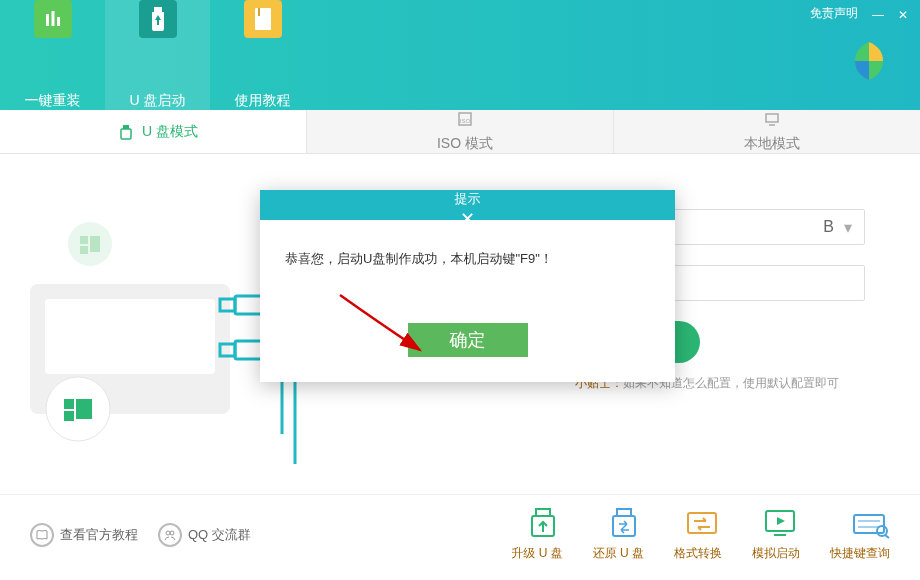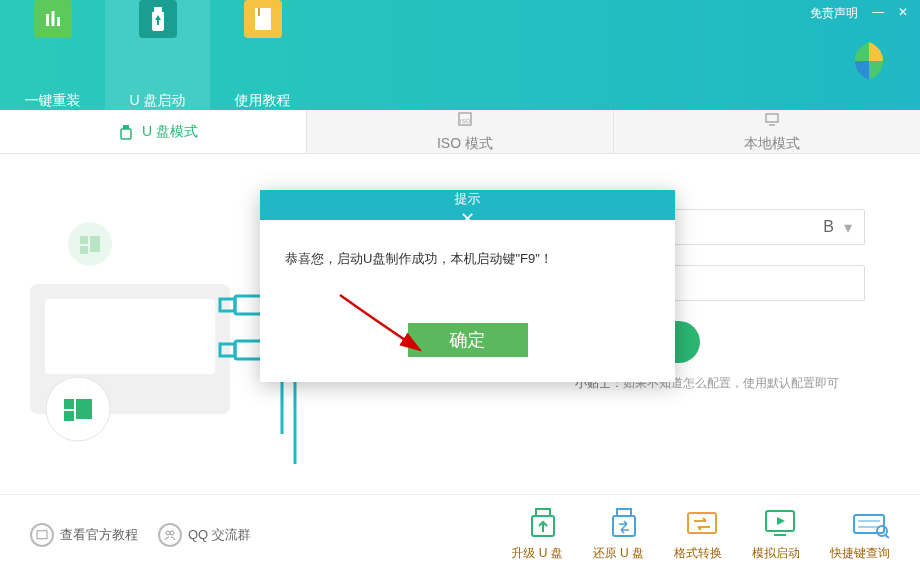--- a/index.html
+++ b/index.html
@@ -7,21 +7,21 @@
 
 .header { height: 110px; background: linear-gradient(90deg, #2bc9bb 0%, #1fb8c4 100%); display: flex; align-items: flex-start; padding: 0 15px 0 0; position: relative; }
 .nav { display: flex; height: 100%; }
 .nav-item { width: 105px; display: flex; flex-direction: column; align-items: center; justify-content: space-between; gap: 8px; color: #fff; cursor: pointer; }
 .nav-item.active { background: rgba(255,255,255,0.12); }
 .nav-icon { width: 38px; height: 38px; display: flex; align-items: center; justify-content: center; border-radius: 4px; }
 .nav-icon.green { background: #5cc959; }
 .nav-icon.teal { background: #1a9e92; }
 .nav-icon.yellow { background: #f5c242; }
 .nav-label { font-size: 14px; }
-.win-controls { position: absolute; top: 5px; right: 12px; display: flex; align-items: flex-start; gap: 14px; color: #fff; font-size: 12px; }
+.win-controls { position: absolute; top: 5px; right: 12px; display: flex; align-items: flex-end; gap: 14px; color: #fff; font-size: 12px; }
 .win-controls span { cursor: pointer; }
 .brand { position: absolute; right: 30px; top: 40px; display: flex; align-items: center; gap: 10px; color: #fff; }
 .brand-logo { width: 42px; height: 42px; }
 .brand-text { display: flex; flex-direction: column; align-items: flex-start; }
 .brand-title { font-size: 26px; font-weight: bold; letter-spacing: 2px; }
 .brand-sub { font-size: 13px; letter-spacing: 8px; }
 
 .mode-tabs { display: flex; height: 44px; border-bottom: 1px solid #e5e5e5; }
 .mode-tab { flex: 1; display: flex; align-items: center; justify-content: center; gap: 8px; font-size: 14px; cursor: pointer; color: #888; padding-left: 10px; }
 .mode-tab.active { color: #2bb673; background: #fff; }
@@ -30,21 +30,21 @@
 
 .main { position: relative; height: 340px; }
 .illustration { position: absolute; left: 20px; top: 40px; width: 300px; height: 280px; }
 
 .form-area { position: absolute; right: 55px; top: 55px; width: 480px; }
 .dropdown { width: 100%; height: 36px; border: 1px solid #ddd; border-radius: 2px; margin-bottom: 20px; display: flex; align-items: center; justify-content: flex-end; padding: 0 12px; color: #666; }
 .dropdown .chev { margin-left: 10px; color: #aaa; }
 .small-box { width: 200px; height: 36px; border: 1px solid #ddd; border-radius: 2px; margin-left: auto; margin-bottom: 20px; }
 .start-btn { width: 150px; height: 42px; background: #2bb673; color: #fff; border: none; border-radius: 21px; font-size: 16px; display: flex; align-items: center; justify-content: center; margin: 20px auto 0; cursor: pointer; }
 .tip { font-size: 12px; color: #999; margin-top: 12px; margin-left: 190px; }
-.tip-label { color: #737373; }
+.tip-label { color: #a16207; }
 
 .footer { height: 80px; border-top: 1px solid #eee; display: flex; align-items: center; padding: 0 30px; gap: 20px; }
 .foot-link { display: flex; align-items: center; gap: 6px; color: #666; font-size: 13px; cursor: pointer; }
 .foot-icon-circle { width: 24px; height: 24px; border: 2px solid #bbb; border-radius: 50%; display: flex; align-items: center; justify-content: center; }
 .foot-actions { margin-left: auto; display: flex; gap: 30px; }
 .foot-action { display: flex; flex-direction: column; align-items: flex-end; gap: 6px; font-size: 12px; color: #a16207; cursor: pointer; }
 .foot-action-icon { width: 40px; height: 32px; }
 
 .modal { position: absolute; left: 260px; top: 190px; width: 415px; background: #fff; box-shadow: 0 4px 20px rgba(0,0,0,0.25); z-index: 100; }
 .modal-header { height: 30px; background: #1fb8c4; color: #fff; display: flex; align-items: center; justify-content: space-between; padding: 0 12px; font-size: 13px; flex-direction: column; }

